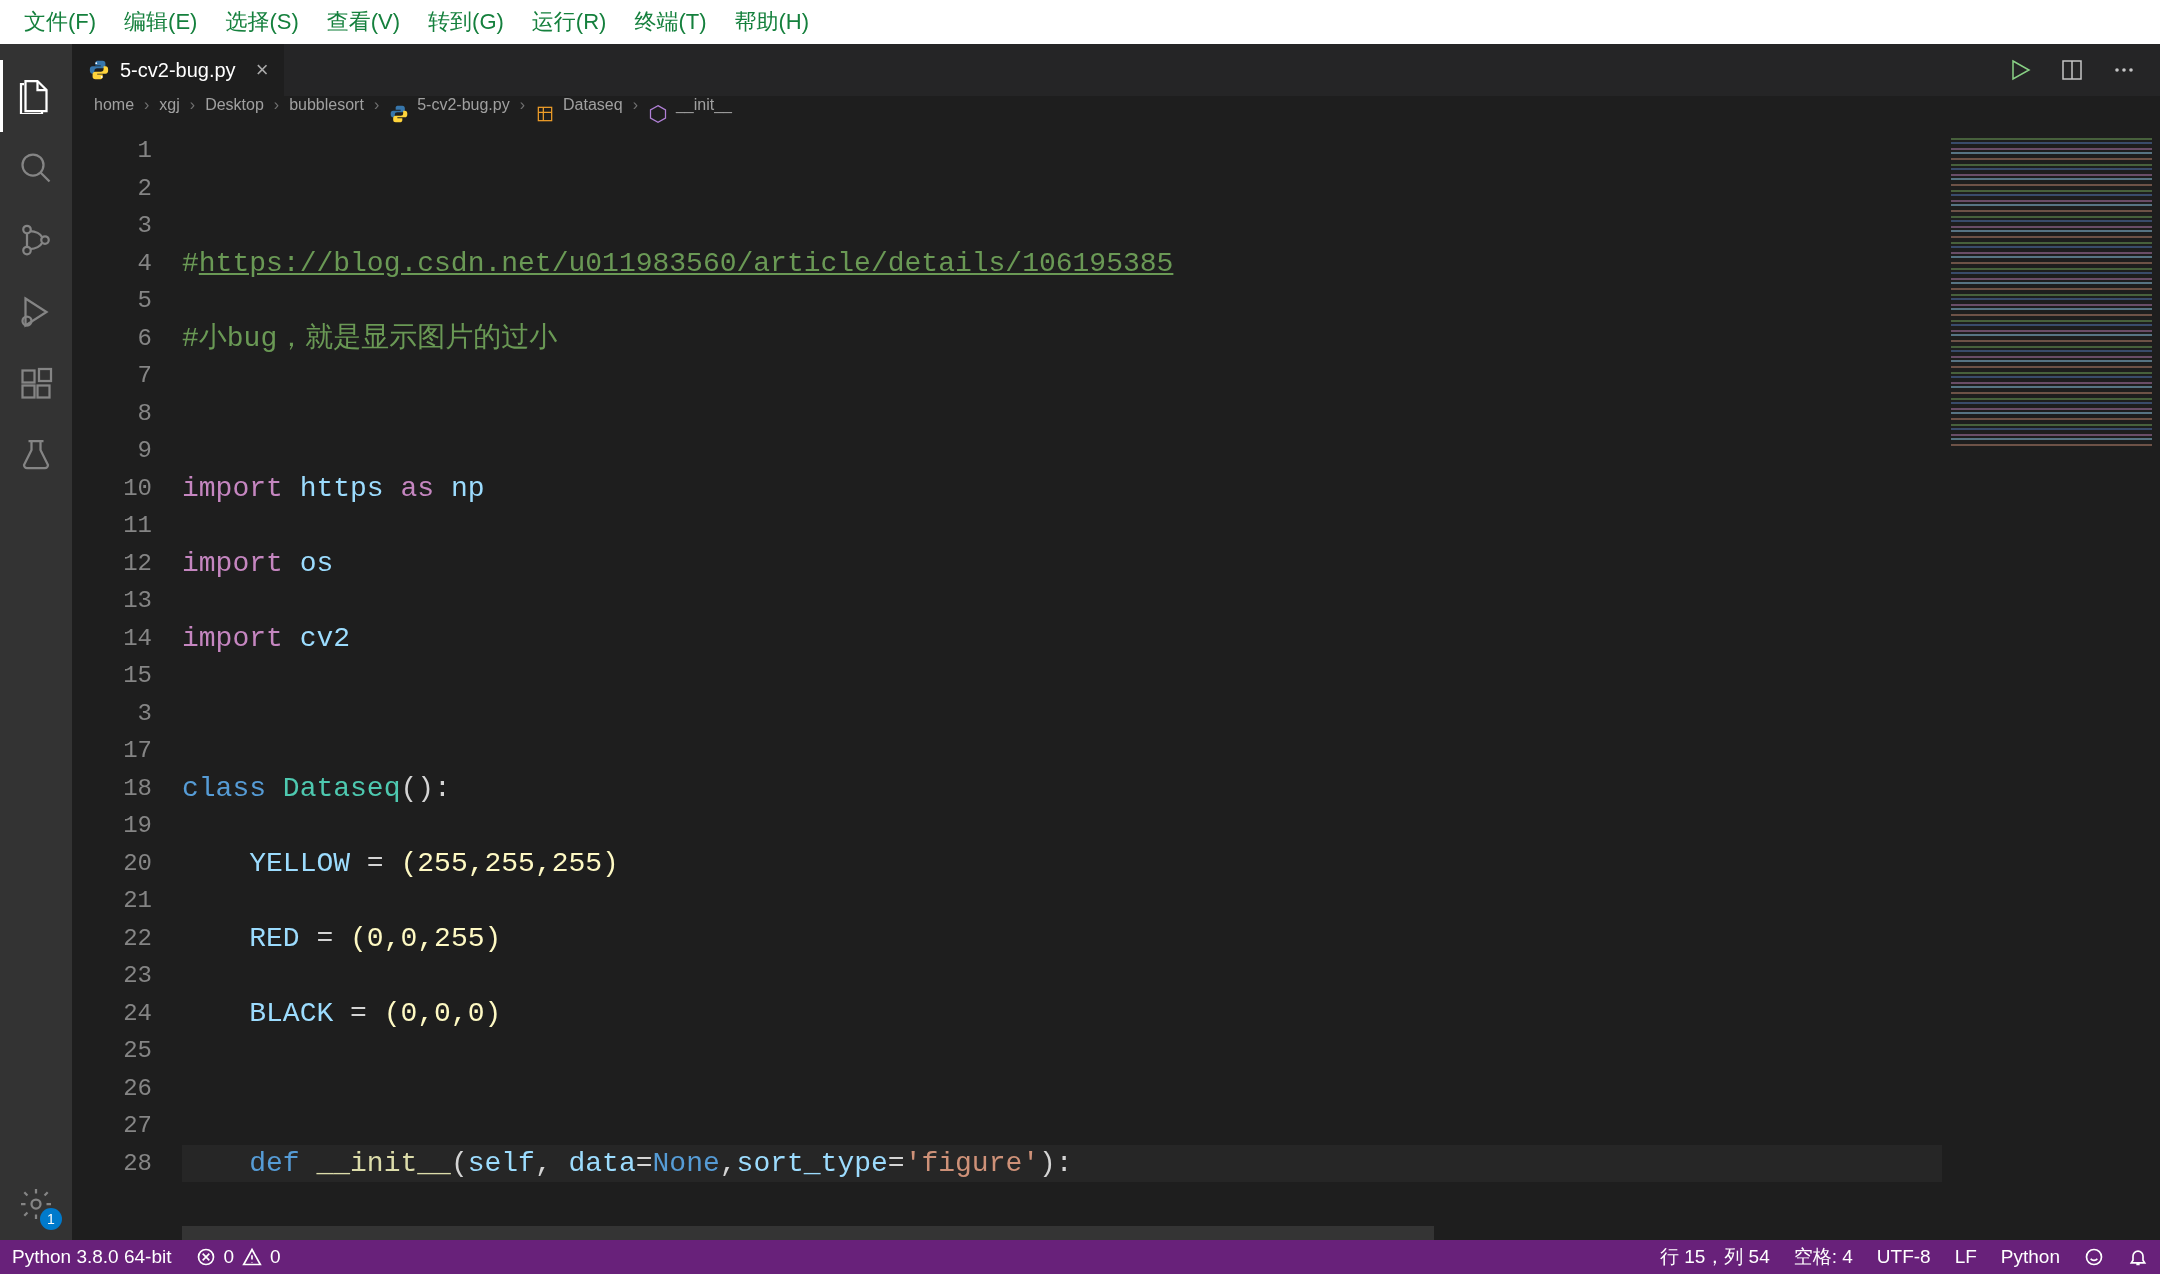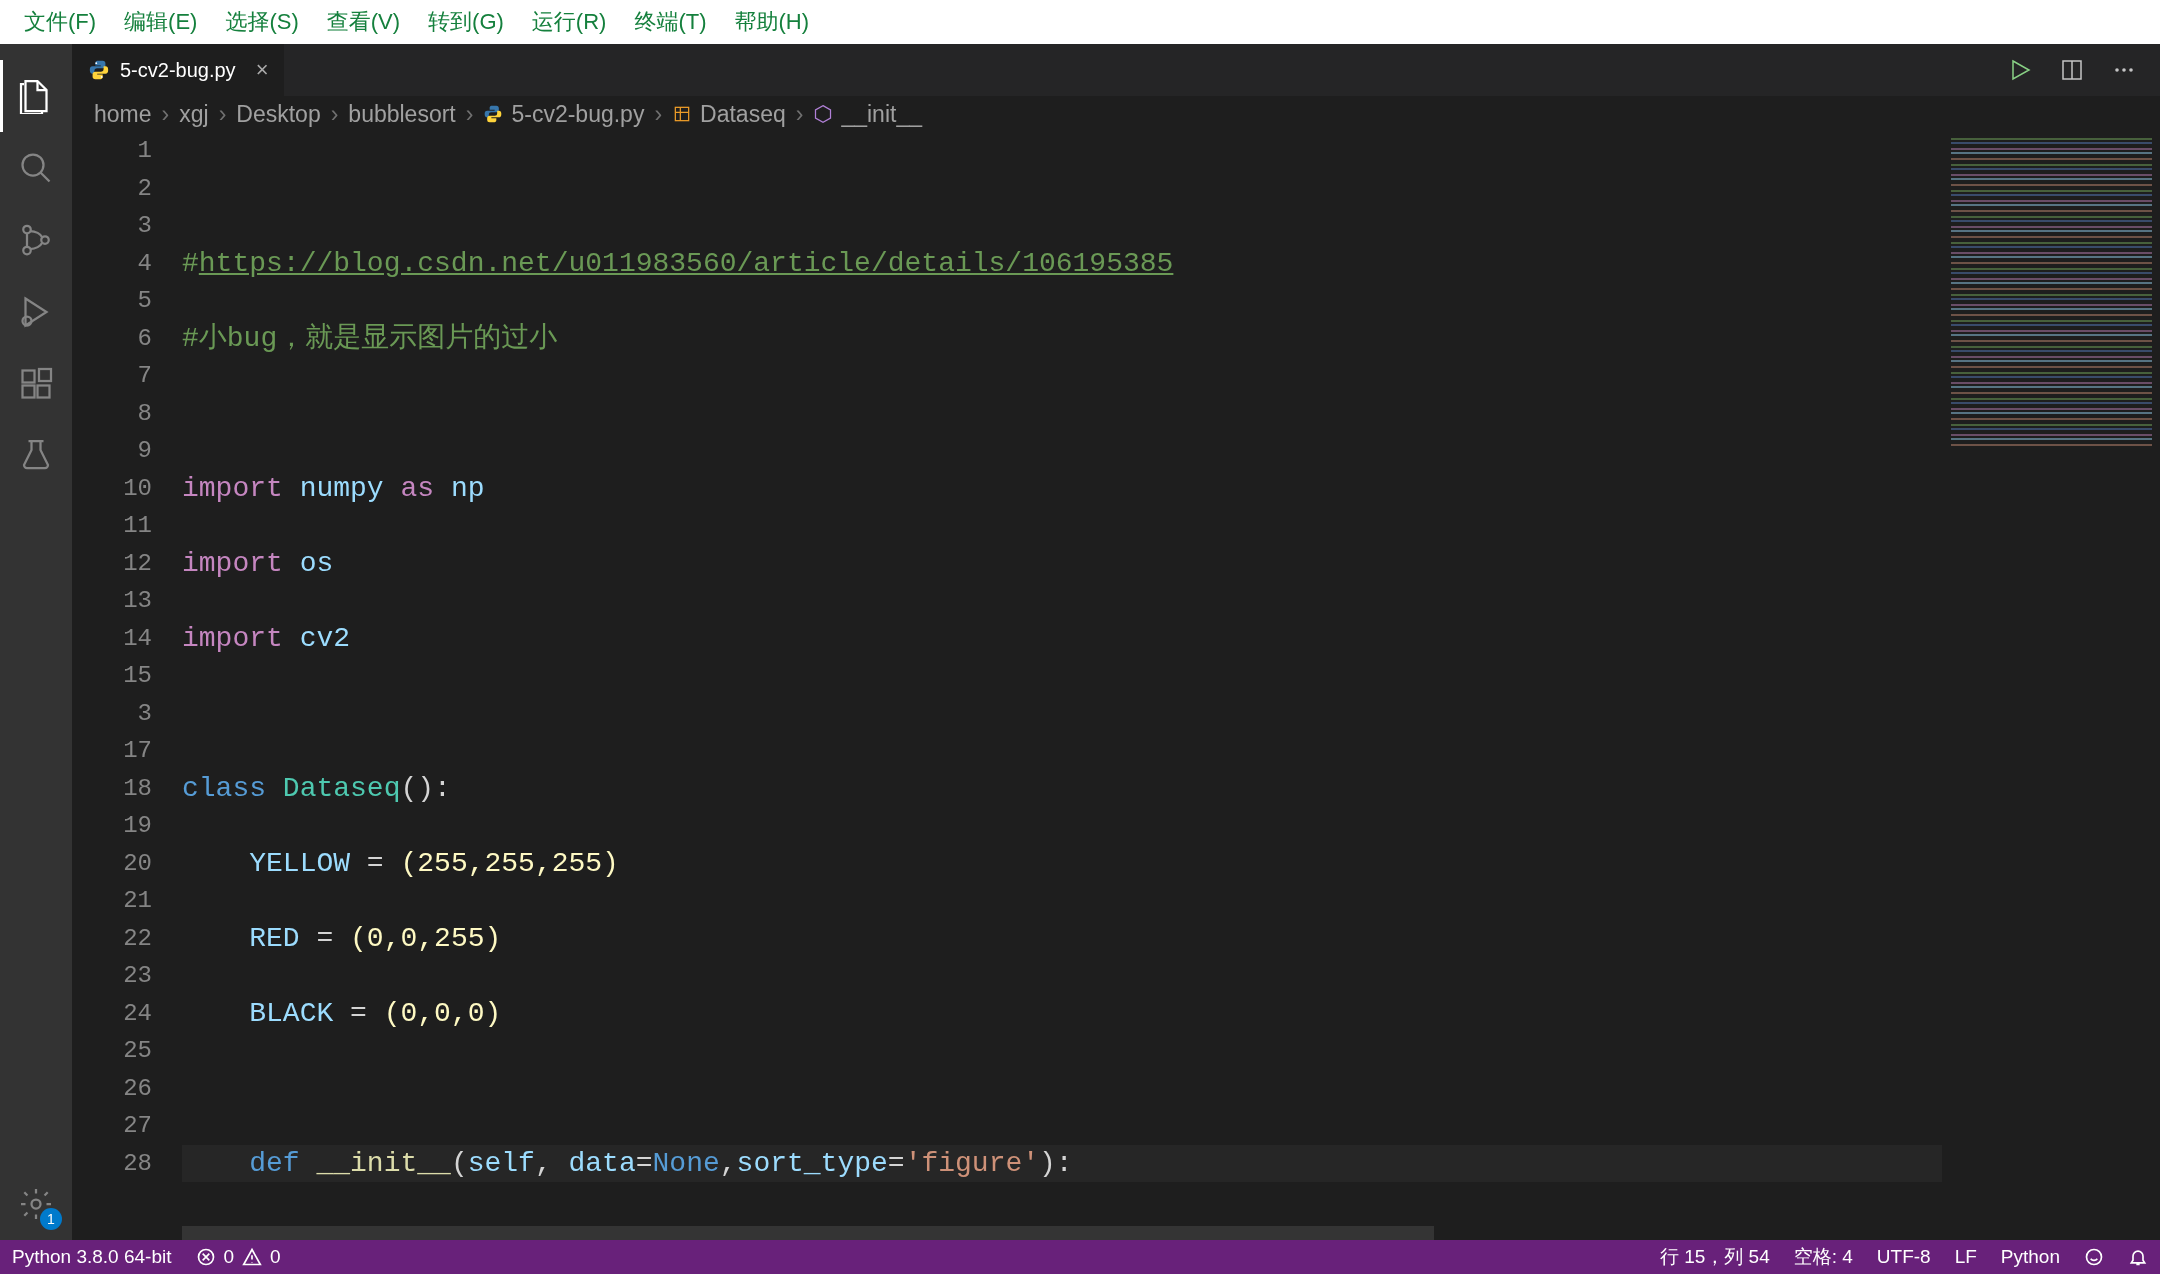--- a/index.html
+++ b/index.html
@@ -103,23 +103,22 @@
   display: flex;
   align-items: center;
   gap: 28px;
   padding: 0 24px;
   color: #c5c5c5;
 }
 .tab-actions svg { width: 24px; height: 24px; }
 .breadcrumbs {
   height: 36px;
   display: flex;
-  align-items: center;
   padding: 0 22px;
-  font-size: 23px;
+  font-size: 16px;
   color: #a0a0a0;
   gap: 4px;
 }
 .breadcrumbs .sep { color: #707070; margin: 0 6px; }
 .breadcrumbs .bc-icon { display: inline-flex; align-items: center; margin-right: 4px; }
 .breadcrumbs svg { width: 20px; height: 20px; }
 .editor-body {
   flex: 1;
   display: flex;
   min-height: 0;
@@ -367,21 +366,21 @@
           <div>25</div>
           <div>26</div>
           <div>27</div>
           <div>28</div>
         </div>
       <div class="code">
 <div class="code-line"></div>
 <div class="code-line"><span class="tok-cmt">#<span class="underline">https://blog.csdn.net/u011983560/article/details/106195385</span></span></div>
 <div class="code-line"><span class="tok-cmt">#小bug，就是显示图片的过小</span></div>
 <div class="code-line"></div>
-<div class="code-line"><span class="tok-kw">import</span> <span class="tok-var">numpy</span> <span class="tok-kw">as</span> <span class="tok-var">np</span></div>
+<div class="code-line"><span class="tok-kw">import</span> <span class="tok-var">https</span> <span class="tok-kw">as</span> <span class="tok-var">np</span></div>
 <div class="code-line"><span class="tok-kw">import</span> <span class="tok-var">os</span></div>
 <div class="code-line"><span class="tok-kw">import</span> <span class="tok-var">cv2</span></div>
 <div class="code-line"></div>
 <div class="code-line"><span class="tok-kw2">class</span> <span class="tok-cls">Dataseq</span>():</div>
 <div class="code-line">    <span class="tok-var">YELLOW</span> = <span class="tok-num">(255,255,255)</span></div>
 <div class="code-line">    <span class="tok-var">RED</span> = <span class="tok-num">(0,0,255)</span></div>
 <div class="code-line">    <span class="tok-var">BLACK</span> = <span class="tok-num">(0,0,0)</span></div>
 <div class="code-line"></div>
 <div class="code-line hl">    <span class="tok-kw2">def</span> <span class="tok-fn">__init__</span>(<span class="tok-var">self</span>, <span class="tok-var">data</span>=<span class="tok-const">None</span>,<span class="tok-var">sort_type</span>=<span class="tok-str">'figure'</span>):</div>
 

